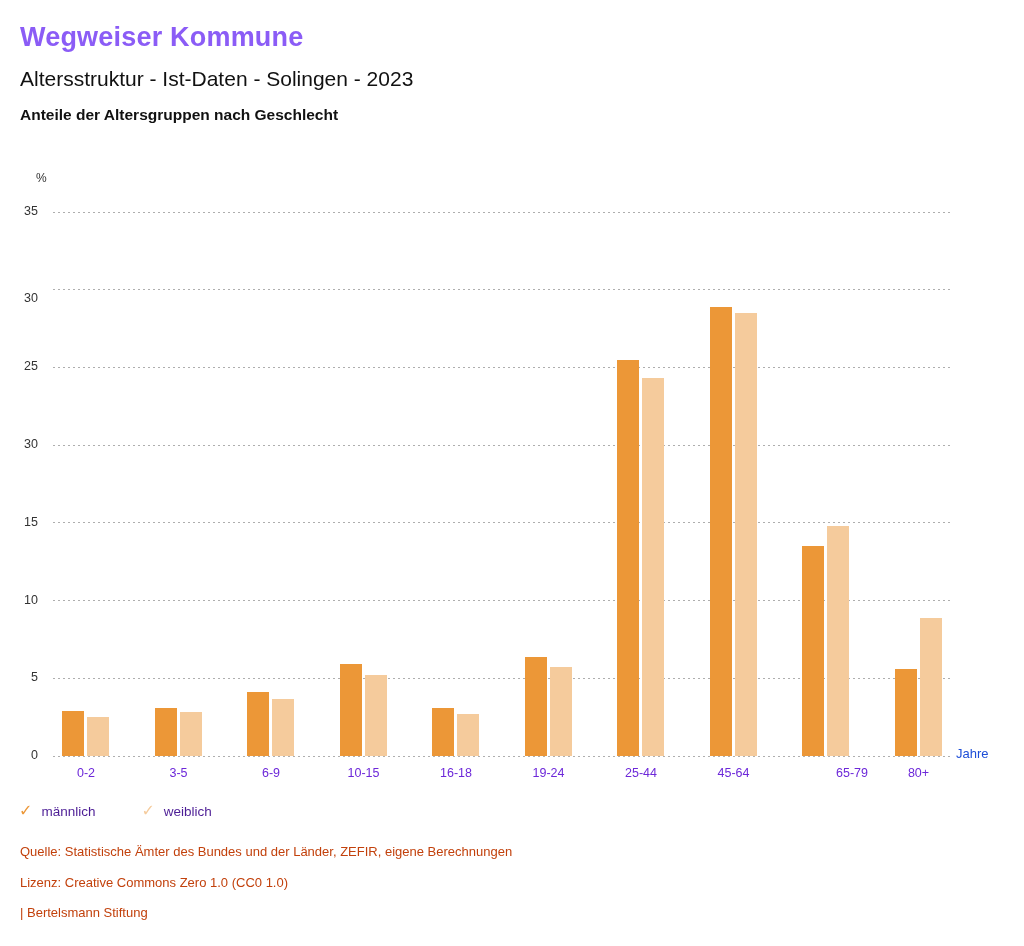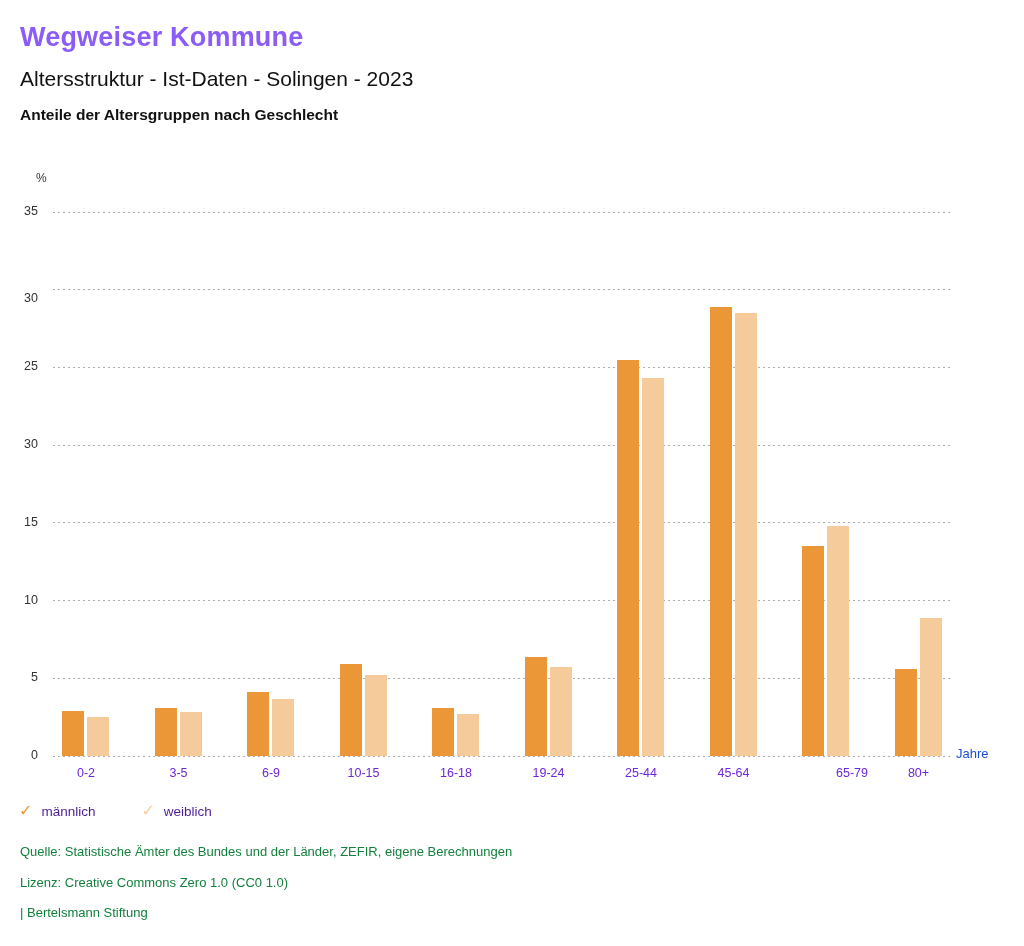--- a/index.html
+++ b/index.html
@@ -111,21 +111,21 @@
     line-height: 1;
   }
   .legend-label {
     font-size: 13.5px;
     color: #4c1d95;
   }
   .footer-line {
     position: absolute;
     left: 20px;
     font-size: 13px;
-    color: #15803d;
+    color: #c2410c;
   }
   #footer-source { top: 844px; }
   #footer-license { top: 875px; }
   #footer-attribution { top: 905px; }
 </style>
 </head>
 <body>
 
 <div id="stage">
   <div class="title">Wegweiser Kommune</div>

